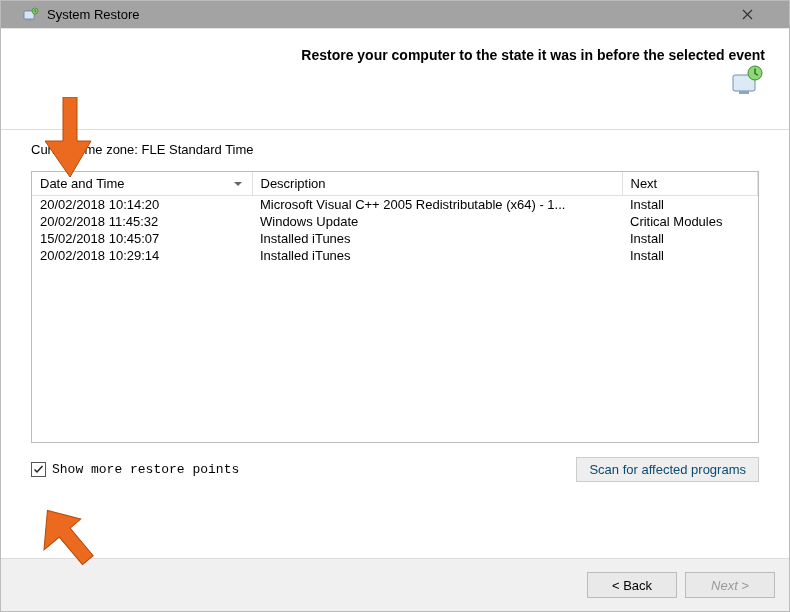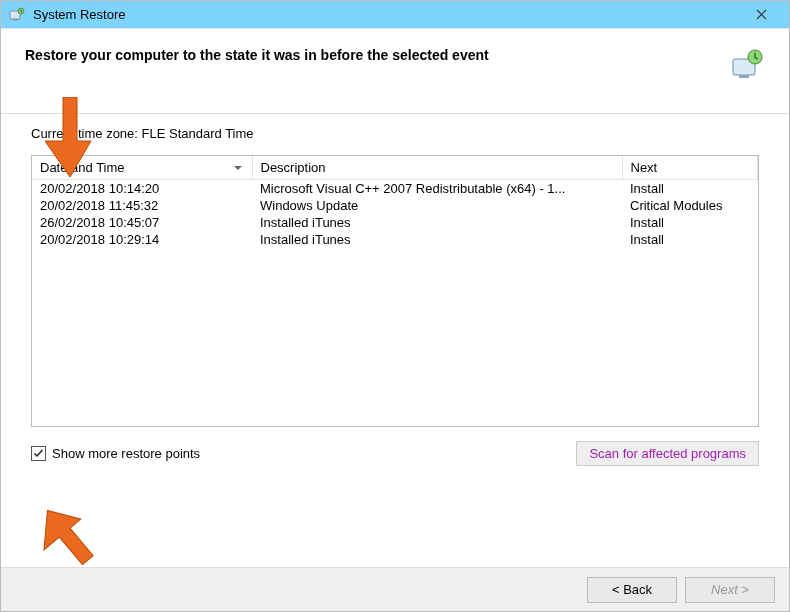--- a/index.html
+++ b/index.html
@@ -26,36 +26,37 @@
     pointer-events: none;
     font-family: Georgia, serif;
     line-height: 0.9;
     white-space: nowrap;
   }
   .watermark .dotcom { color: rgba(200,60,20,0.04); }
   .titlebar {
     height: 28px;
     display: flex;
     align-items: center;
-    padding: 0 6px;
+    padding: 0 20px;
     border-bottom: 1px solid #e5e5e5;
-    background: #7dd3fc;
+    background: #a3a3a3;
   }
   .titlebar .icon-slot { width: 20px; height: 20px; margin-right: 6px; display:flex;align-items:center;justify-content:center; }
   .titlebar-title { flex: 1; font-size: 13px; }
   .close-btn {
     width: 44px; height: 26px;
     display: flex; align-items: center; justify-content: center;
     font-size: 14px;
     color: #333;
   }
   .header-area {
     padding: 18px 24px 30px 24px;
     display: flex;
-    align-items: flex-start;
+    align-items: flex-end;
+    flex-direction: column;
   }
   .header-text { font-weight: 600; font-size: 14px; flex:1; }
   .header-icon { width:36px;height:36px; }
   .content {
     padding: 0 30px;
     position: relative;
     z-index: 2;
   }
   .tz-line { margin-top: 12px; margin-bottom: 14px; font-size: 13px; }
   .restore-table {
@@ -91,37 +92,37 @@
     text-overflow: ellipsis;
   }
   .col-date { width: 220px; }
   .col-desc { width: 370px; }
   .col-type { }
   .below-table {
     margin-top: 14px;
     display: flex;
     align-items: center;
   }
-  .checkbox-row { display:flex; align-items:center; gap:6px; }
+  .checkbox-row { display:flex; align-items:center; gap:6px;font-family:Liberation Mono, monospace; }
   .checkbox-box {
     width:15px;height:15px;border:1px solid #555;
     display:flex;align-items:center;justify-content:center;
     font-size:11px;
   }
   .scan-btn {
     margin-left: auto;
     padding: 4px 12px;
     border: 1px solid #ccc;
     background: #eee;
-    color: #a21caf;
+    color: #0c4a6e;
   }
   .footer {
     position: absolute;
     left: 0; right: 0; bottom: 0;
-    height: 44px;
+    height: 53px;
     border-top: 1px solid #ddd;
     background: #f0f0f0;
     display: flex;
     align-items: center;
     justify-content: flex-end;
     padding: 0 14px;
     gap: 8px;
   }
   .footer button {
     min-width: 90px;
@@ -183,30 +184,30 @@
       <thead>
         <tr>
           <th class="col-date sorted">Date and Time</th>
           <th class="col-desc">Description</th>
           <th class="col-type">Next</th>
         </tr>
       </thead>
       <tbody id="rows-body">
           <tr>
             <td class="col-date">20/02/2018 10:14:20</td>
-            <td class="col-desc">Microsoft Visual C++ 2007 Redistributable (x64) - 1...</td>
+            <td class="col-desc">Microsoft Visual C++ 2005 Redistributable (x64) - 1...</td>
             <td class="col-type">Install</td>
           </tr>
           <tr>
             <td class="col-date">20/02/2018 11:45:32</td>
             <td class="col-desc">Windows Update</td>
             <td class="col-type">Critical Modules</td>
           </tr>
           <tr>
-            <td class="col-date">26/02/2018 10:45:07</td>
+            <td class="col-date">15/02/2018 10:45:07</td>
             <td class="col-desc">Installed iTunes</td>
             <td class="col-type">Install</td>
           </tr>
           <tr>
             <td class="col-date">20/02/2018 10:29:14</td>
             <td class="col-desc">Installed iTunes</td>
             <td class="col-type">Install</td>
           </tr>
         </tbody>
     </table>

